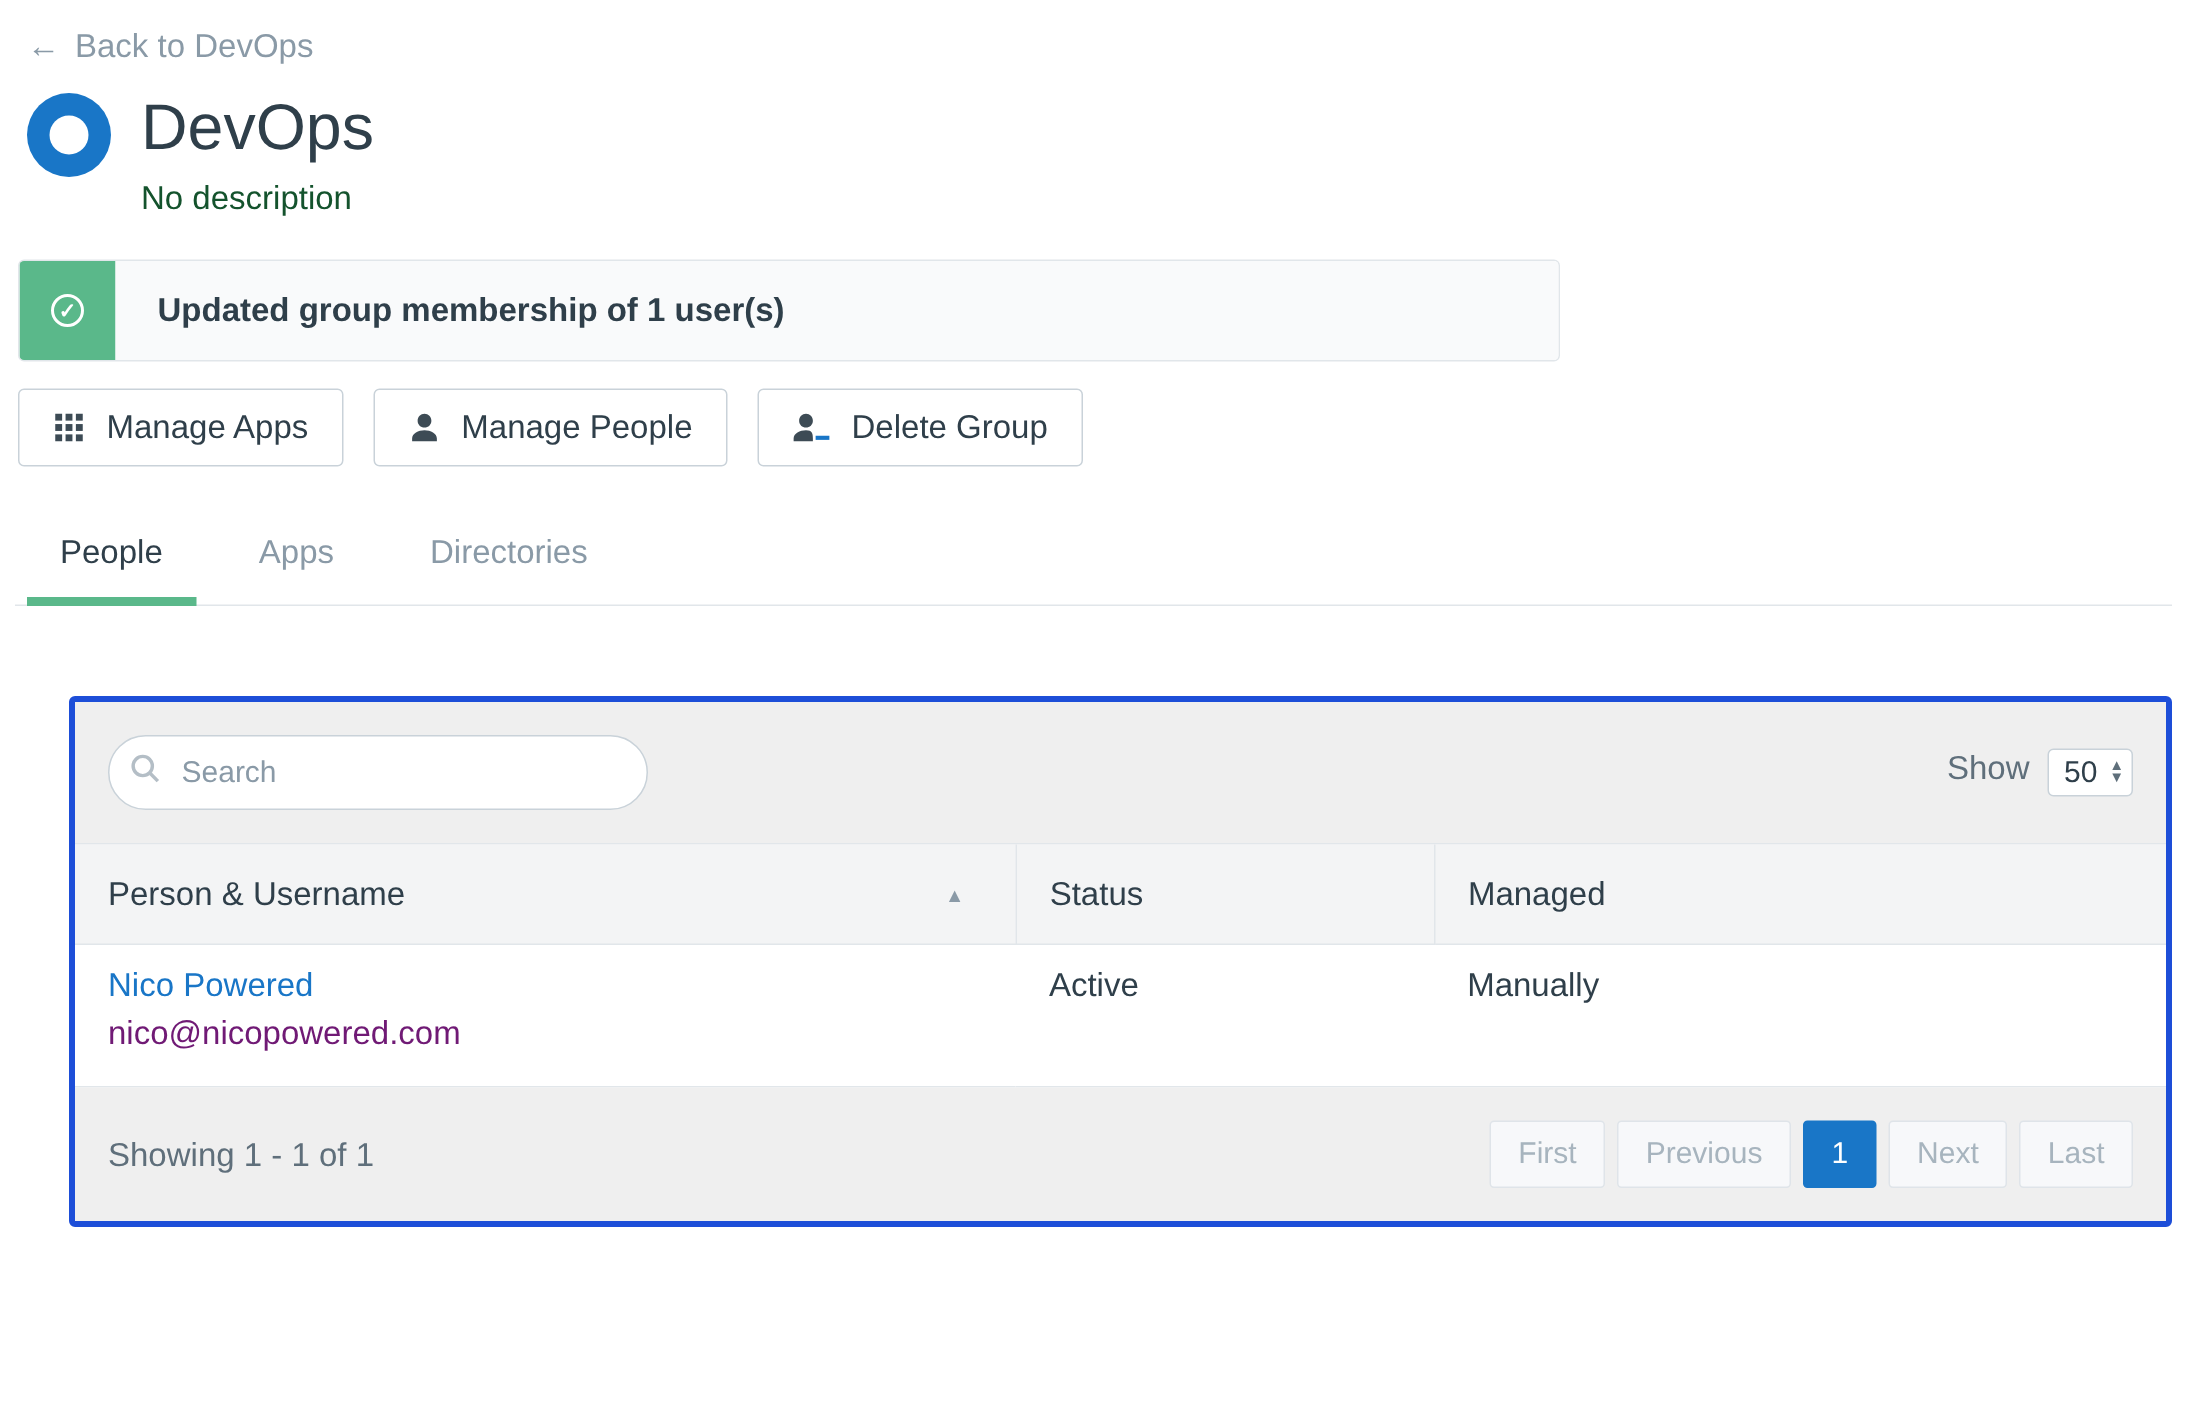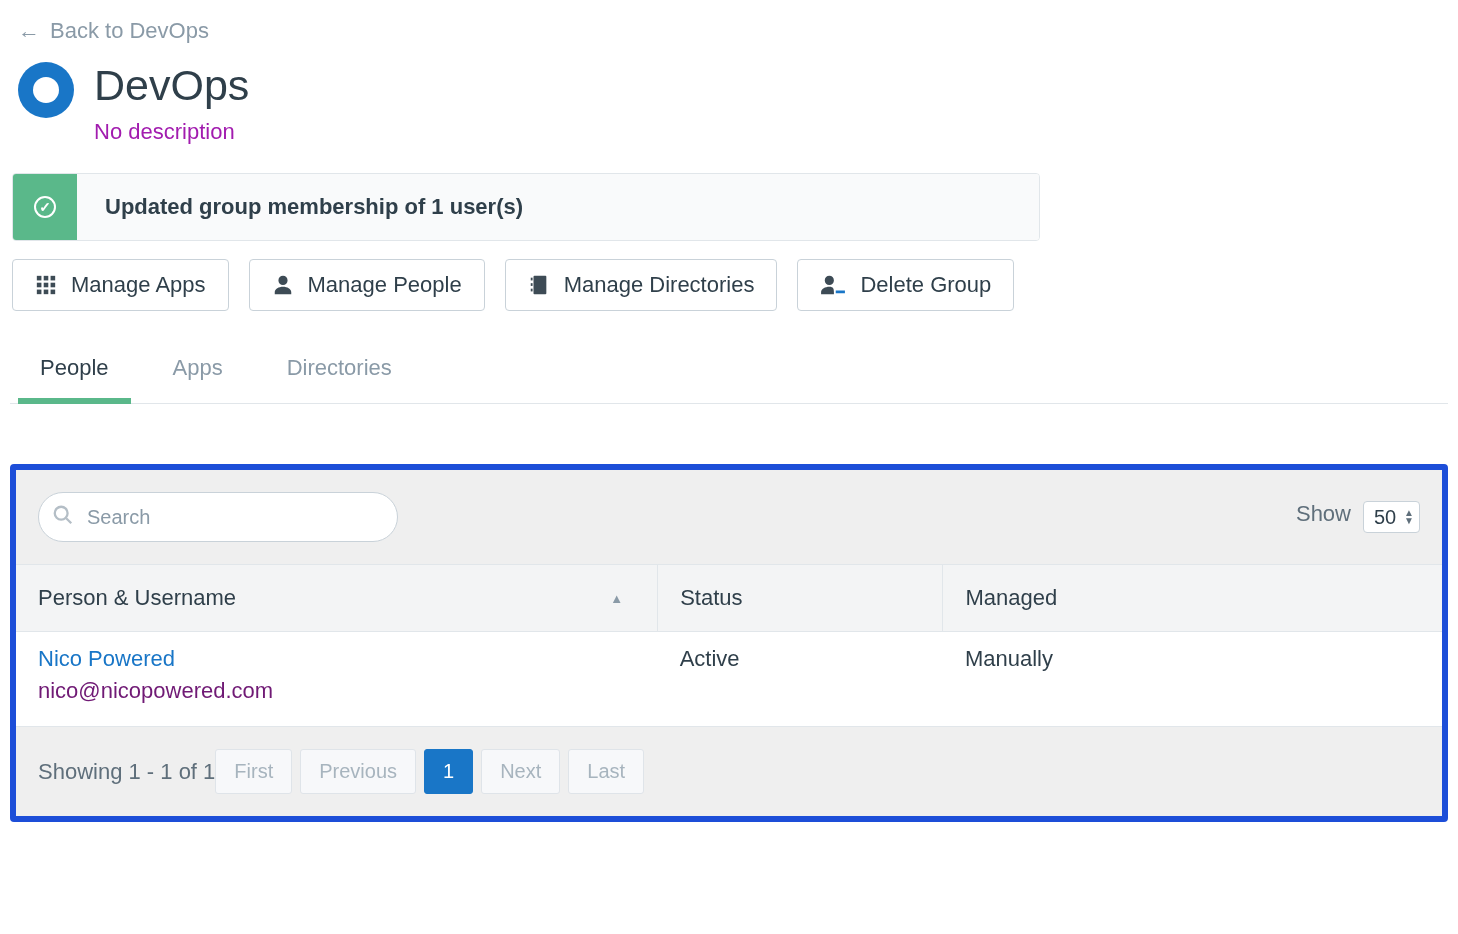--- a/index.html
+++ b/index.html
@@ -6,57 +6,57 @@
   html, body { width: 1458px; height: 934px; font-family: -apple-system, "Helvetica Neue", Arial, sans-serif; background:#fff; color:#2f3f4a; }
   .page { padding: 10px 10px 0 10px; }
 
   .back-link { display:inline-flex; align-items:center; gap:10px; color:#8a9aa7; font-size:22px; cursor:pointer; padding: 8px 0 14px 8px;}
   .back-link .arrow { font-size:22px; color:#8a9aa7; }
 
   .group-header { display:flex; align-items:flex-start; gap:20px; padding: 4px 0 26px 8px;}
   .group-icon { width:56px; height:56px; border-radius:50%; background:#1976c7; display:flex; align-items:center; justify-content:center; flex:0 0 56px;}
   .group-icon .inner { width:26px; height:26px; border-radius:50%; background:#fff; }
   .group-title { font-size:43px; font-weight:400; color:#2f3f4a; line-height:1.1; }
-  .group-desc { font-size:22px; color:#a21caf; margin-top:10px; }
+  .group-desc { font-size:22px; color:#14532d; margin-top:10px; }
 
   .alert { display:flex; width:1028px; border:1px solid #e1e6ea; border-radius:4px; overflow:hidden; margin: 2px 0 18px 2px; }
   .alert-icon-col { width:64px; background:#5ab88a; display:flex; align-items:center; justify-content:center; }
   .alert-text { flex:1; background:#f9fafb; padding:20px 28px; font-size:22px; font-weight:700; color:#2f3f4a; }
   .alert-check { width:22px; height:22px; border-radius:50%; border:2px solid #fff; display:flex; align-items:center; justify-content:center; color:#fff; font-size:14px; font-weight:700;}
 
   .action-row { display:flex; gap:20px; padding: 0 0 30px 2px; }
   .abtn { display:flex; align-items:center; gap:14px; border:1px solid #c9d2d9; border-radius:4px; background:#fff; padding:12px 22px; font-size:22px; color:#2f3f4a; cursor:pointer; font-family:inherit;}
   .ico { display:inline-flex; align-items:center; justify-content:center; color:#3d4b55; }
 
   .tabs { display:flex; gap:56px; border-bottom:1px solid #e1e6ea; padding-left:26px; }
   .tab { font-size:22px; color:#8a9aa7; padding: 14px 4px 22px 4px; cursor:pointer; position:relative; }
   .tab.active { color:#2f3f4a; }
   .tab.active::after { content:""; position:absolute; left:-18px; right:-18px; bottom:-1px; height:6px; background:#5ab88a; }
 
-  .panel { border:6px solid #1d4ed8; border-radius:4px; margin-top:60px; }
+  .panel { border:4px solid #1d4ed8; border-radius:4px; margin-top:60px;margin-left:36px; }
   .panel-top { background:#efefef; padding:22px 22px; display:flex; align-items:center; justify-content:space-between; border-bottom:1px solid #e1e6ea;}
   .search-wrap { position:relative; width:360px; }
   .search-input { width:100%; height:50px; border:1px solid #c9d2d9; border-radius:25px; padding:0 18px 0 48px; font-size:20px; color:#2f3f4a; font-family:inherit; background:#fff;}
   .search-input::placeholder { color:#8a9aa7; }
   .search-ico { position:absolute; left:14px; top:50%; transform:translateY(-50%); color:#b4bec6; }
 
   .show-wrap { display:flex; align-items:flex-start; gap:12px; font-size:22px; color:#5f6f7b; }
   .show-select { border:1px solid #c9d2d9; border-radius:4px; padding:4px 22px 4px 10px; font-size:20px; background:#fff; font-family:inherit; color:#2f3f4a; appearance:none; position:relative;}
   .select-wrap { position:relative; }
   .select-carets { position:absolute; right:6px; top:50%; transform:translateY(-50%); font-size:10px; color:#5f6f7b; line-height:8px; pointer-events:none; text-align:center;}
 
   table.data { width:100%; border-collapse:collapse; }
   table.data th { text-align:left; font-weight:400; font-size:22px; color:#2f3f4a; background:#f3f4f5; padding:20px 22px; border-bottom:1px solid #e1e6ea;}
   table.data th.sortable { cursor:pointer; }
   .sort-arrow { color:#8a9aa7; font-size:13px; margin-left:8px; float:right; margin-right:12px; margin-top:6px;}
   table.data td { padding:14px 22px 22px 22px; font-size:22px; vertical-align:top; border-bottom:1px solid #e1e6ea; background:#fff;}
   .person-name { color:#1976c7; cursor:pointer; }
   .person-email { color:#701a75; margin-top:6px; font-size:22px;}
 
-  .panel-foot { background:#efefef; padding:22px 22px; display:flex; align-items:center; justify-content:flex-start;}
+  .panel-foot { background:#efefef; padding:22px 22px; display:flex; align-items:center; justify-content:space-between;}
   .summary { font-size:22px; color:#5f6f7b; }
   .pager { display:flex; gap:8px; }
   .pbtn { border:1px solid #dfe4e9; background:#f7f8fa; color:#a7b4be; font-size:20px; padding:10px 18px; border-radius:3px; font-family:inherit; cursor:pointer;}
   .pbtn.num.active { background:#1976c7; color:#fff; border-color:#1976c7; }
 
   th.col-person { width:45%; border-right:1px solid #e1e6ea;}
   th.col-status { width:20%; border-right:1px solid #e1e6ea;}
   th.col-managed { width:35%; }
 </style>
 </head>
@@ -103,31 +103,20 @@
       </span>
       <span>Manage Apps</span>
     </button>
     <button class="abtn">
       <span class="ico">
         <svg width="22" height="22" viewBox="0 0 24 24" fill="#3d4b55">
             <path d="M12 12c2.8 0 5-2.2 5-5s-2.2-5-5-5-5 2.2-5 5 2.2 5 5 5zm0 2c-4.5 0-9 2.3-9 6v2h18v-2c0-3.7-4.5-6-9-6z"></path>
           </svg>
       </span>
       <span>Manage People</span>
-    </button>
-    <button class="abtn">
-      <span class="ico">
-        <svg width="22" height="24" viewBox="0 0 24 24" fill="#3d4b55">
-            <rect x="6" y="2" width="14" height="20" rx="1"></rect>
-            <rect x="3" y="4" width="2" height="3" fill="#3d4b55"></rect>
-            <rect x="3" y="10" width="2" height="3"></rect>
-            <rect x="3" y="16" width="2" height="3"></rect>
-          </svg>
-      </span>
-      <span>Manage Directories</span>
     </button>
     <button class="abtn">
       <span class="ico">
         <svg width="26" height="22" viewBox="0 0 28 24" fill="#3d4b55">
             <path d="M10 12c2.8 0 5-2.2 5-5s-2.2-5-5-5-5 2.2-5 5 2.2 5 5 5zm0 2c-4.5 0-9 2.3-9 6v2h14c0-1 0-2 0-2 0-3.7-0.5-6-5-6z"></path>
             <rect x="17" y="18" width="10" height="3" fill="#1976c7"></rect>
           </svg>
       </span>
       <span>Delete Group</span>
     </button>

